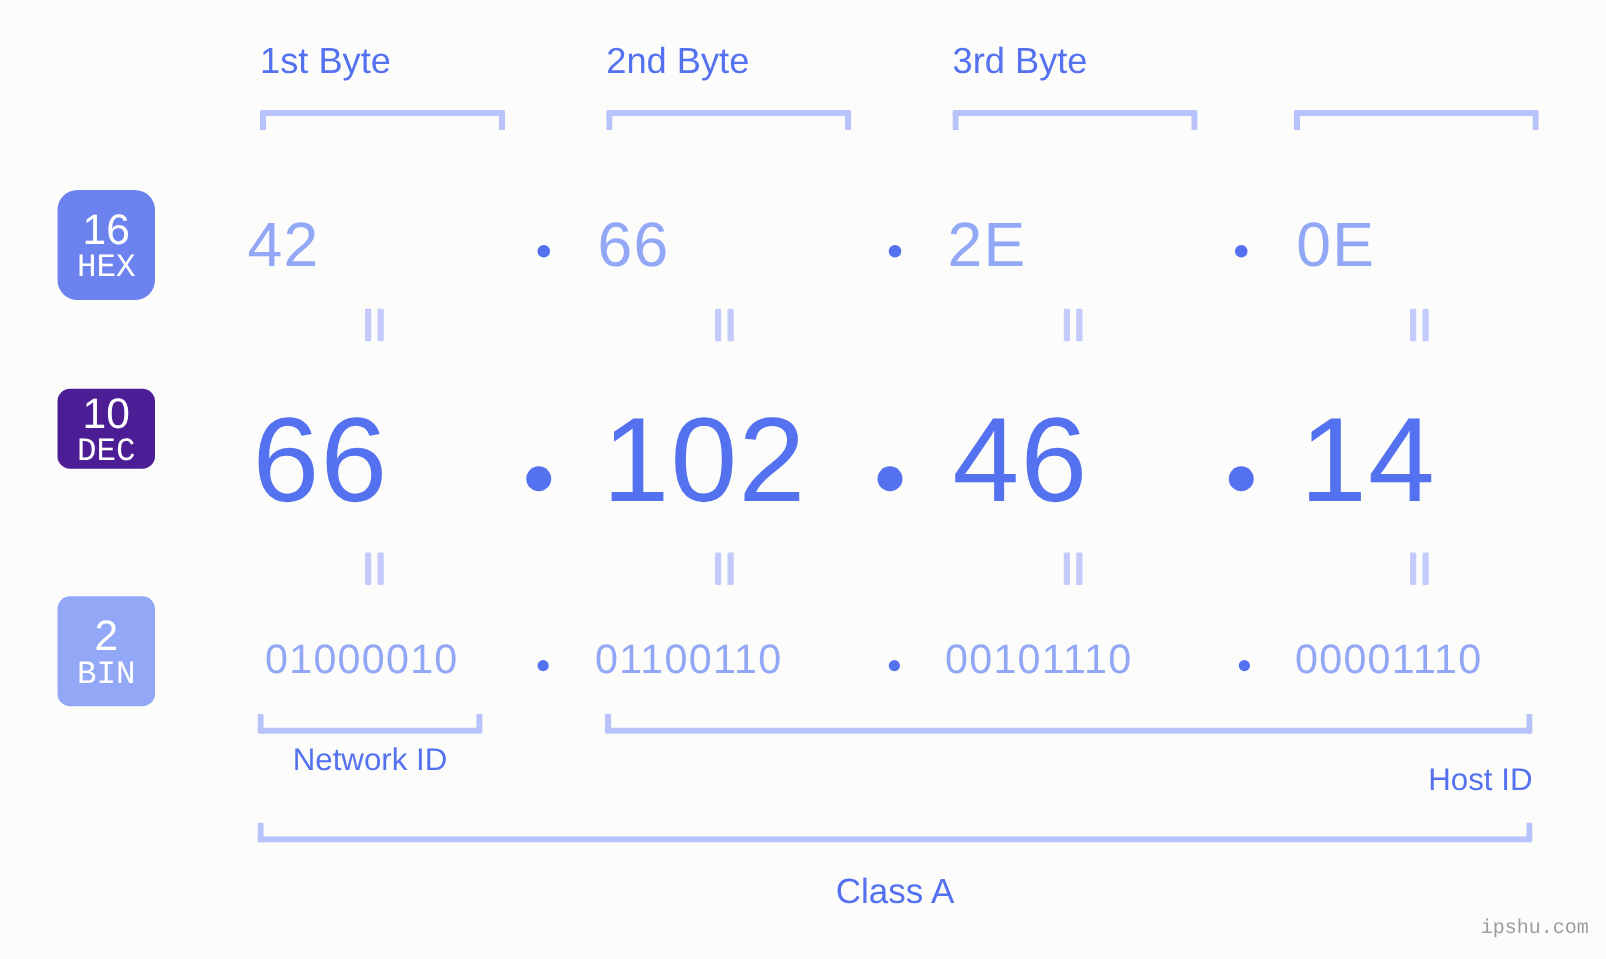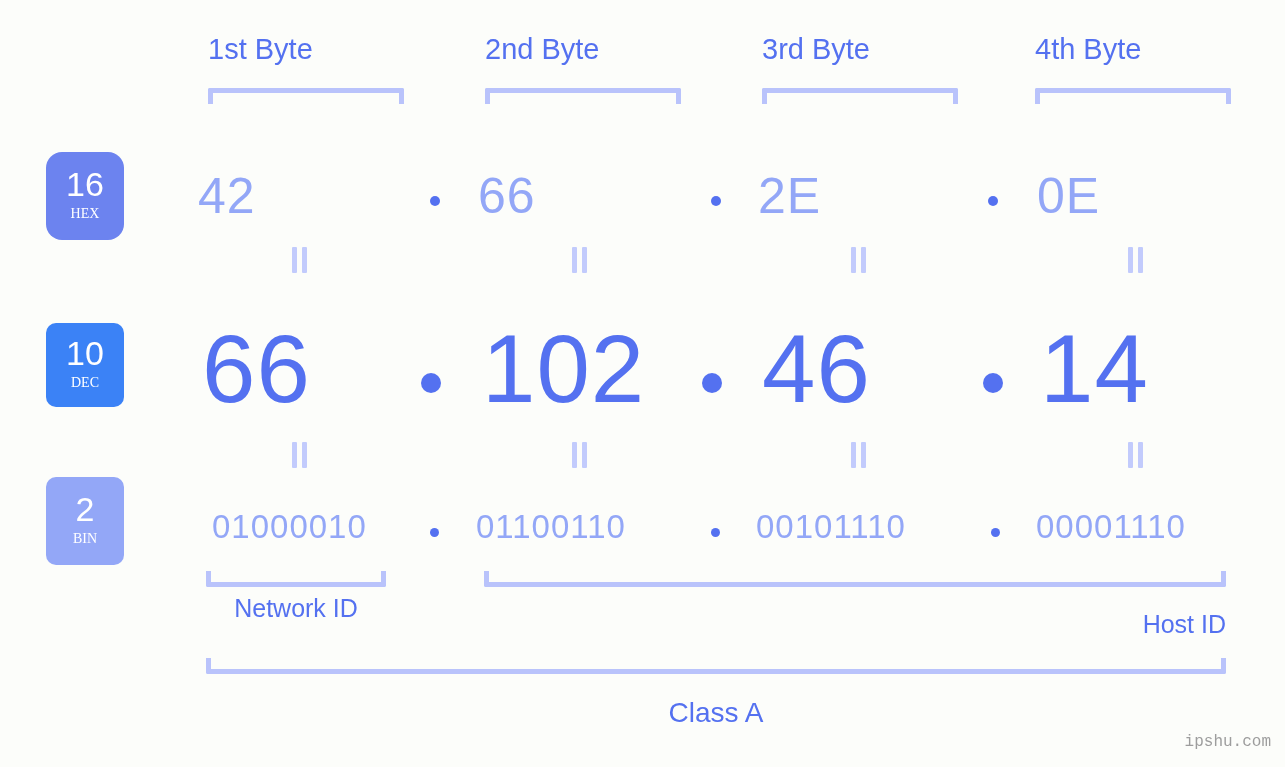--- a/index.html
+++ b/index.html
@@ -67,27 +67,27 @@
     justify-content: center;
     box-sizing: border-box;
   }
   .badge .num {
     font-size: 34px;
     line-height: 36px;
     font-weight: 400;
     font-family: "Liberation Sans", sans-serif;
   }
   .badge .nm {
-    font-size: 14px;
+    font-size: 26px;
     line-height: 24px;
     font-weight: 400;
-    font-family: Liberation Serif, serif;
+    font-family: Liberation Mono, monospace;
   }
   #badge-hex { top: 152px; height: 88px; background: #6c83ef; border-radius: 16px; }
-  #badge-dec { top: 323px; height: 84px; background: #3b82f6; }
+  #badge-dec { top: 311px; height: 64px; background: #4c1d95; }
   #badge-bin { top: 477px; height: 88px; background: #93a7f7; }
 
   
   .val {
     position: absolute;
     text-align: left;
     white-space: nowrap;
     font-family: Liberation Sans, sans-serif;
     margin-top: 10px;
   }
@@ -170,21 +170,20 @@
   }
 </style>
 </head>
 <body>
 
 <div id="stage">
 
   <div class="byte-label" style="left:208px; width:196px;">1st Byte</div>
   <div class="byte-label" style="left:485px; width:196px;">2nd Byte</div>
   <div class="byte-label" style="left:762px; width:196px;">3rd Byte</div>
-  <div class="byte-label" style="left:1035px; width:200px;">4th Byte</div>
 
   <div class="bracket-down" style="left:208px; top:88px; width:196px;"></div>
   <div class="bracket-down" style="left:485px; top:88px; width:196px;"></div>
   <div class="bracket-down" style="left:762px; top:88px; width:196px;"></div>
   <div class="bracket-down" style="left:1035px; top:88px; width:196px;"></div>
 
   <div class="badge" id="badge-hex">
     <div class="num">16</div>
     <div class="nm">HEX</div>
   </div>

